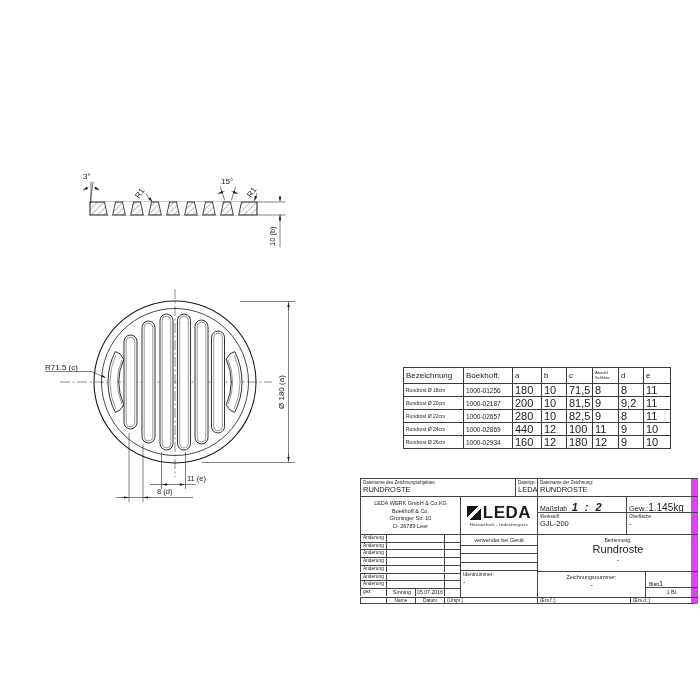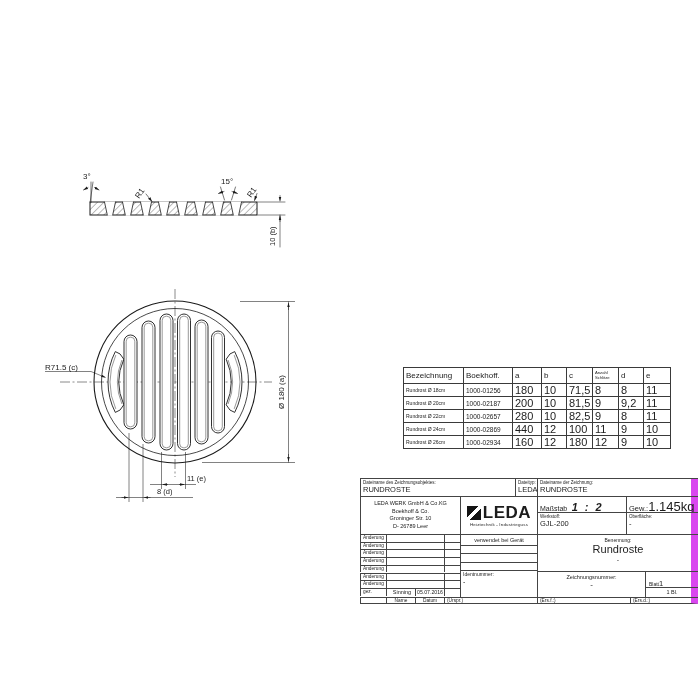--- a/index.html
+++ b/index.html
@@ -292,21 +292,21 @@
         <span class="logo-text">LEDA</span>
       </div>
       <span class="logo-sub">Heiztechnik - Industrieguss</span>
     </div>
   </div>
   <div class="tb" style="left:177px;top:18px;width:89px;height:16px;">
     <span style="font-size:7px;padding:2px 0 0 2px;display:inline-block;">Maßstab</span>
     <span class="scale-val">1 : 2</span>
   </div>
   <div class="tb" style="left:266px;top:18px;width:72px;height:16px;">
-    <span style="font-size:7.5px;padding:3px 0 0 2px;display:inline-block;">Gew.:</span><span style="font-size:13px;">1.145kg</span>
+    <span style="font-size:7.5px;padding:3px 0 0 2px;display:inline-block;">Gew.:</span><span style="font-size:10px;">1.145kg</span>
   </div>
   <div class="tb" style="left:177px;top:34px;width:89px;height:22px;">
     <span class="lbl">Werkstoff:</span>
     <span class="val">GJL-200</span>
   </div>
   <div class="tb" style="left:266px;top:34px;width:72px;height:22px;">
     <span class="lbl">Oberfläche:</span>
     <span class="val">-</span>
   </div>
 

